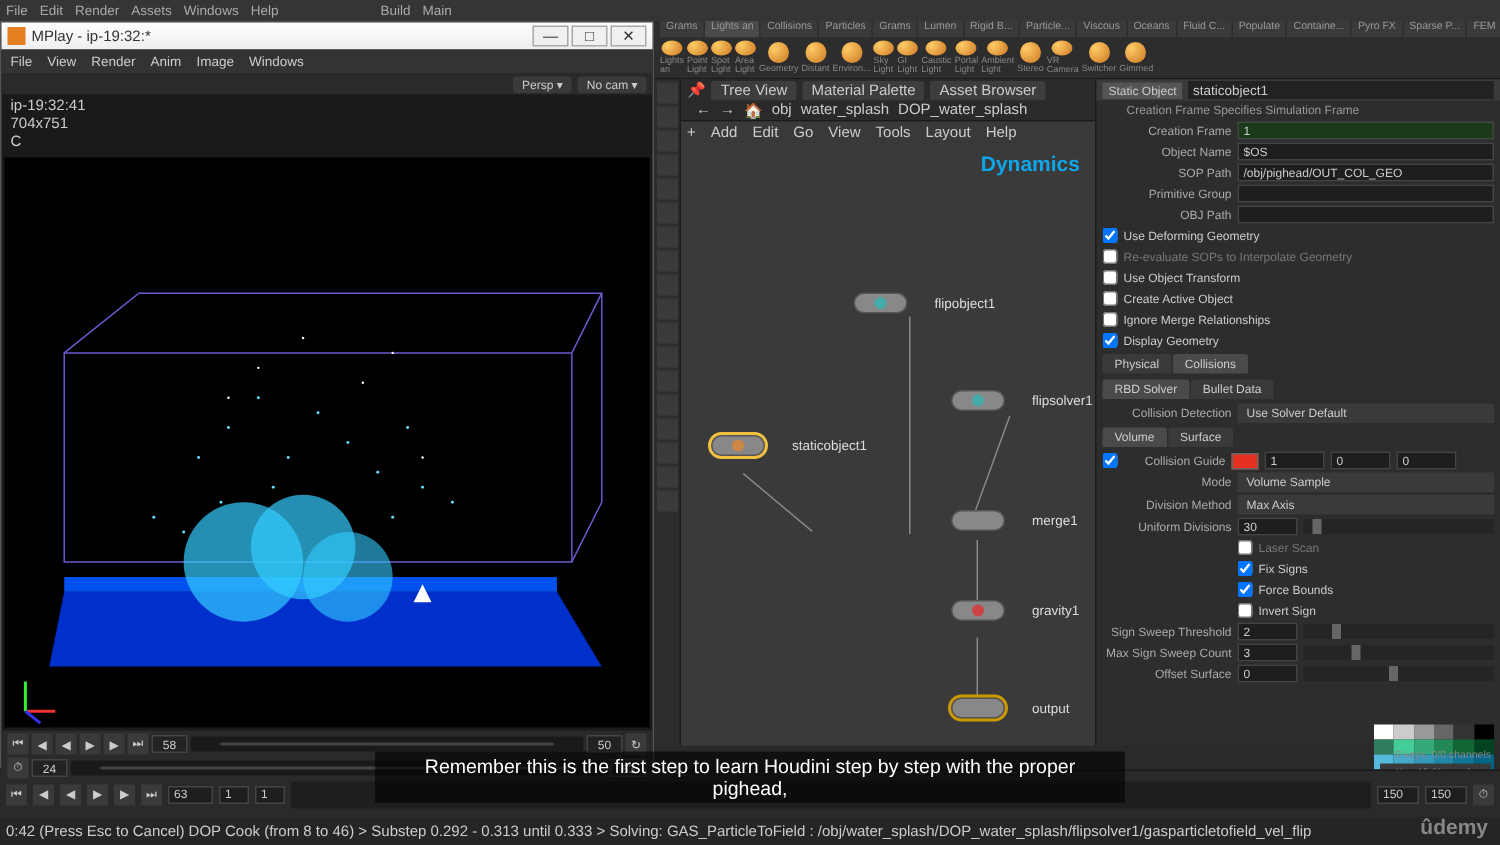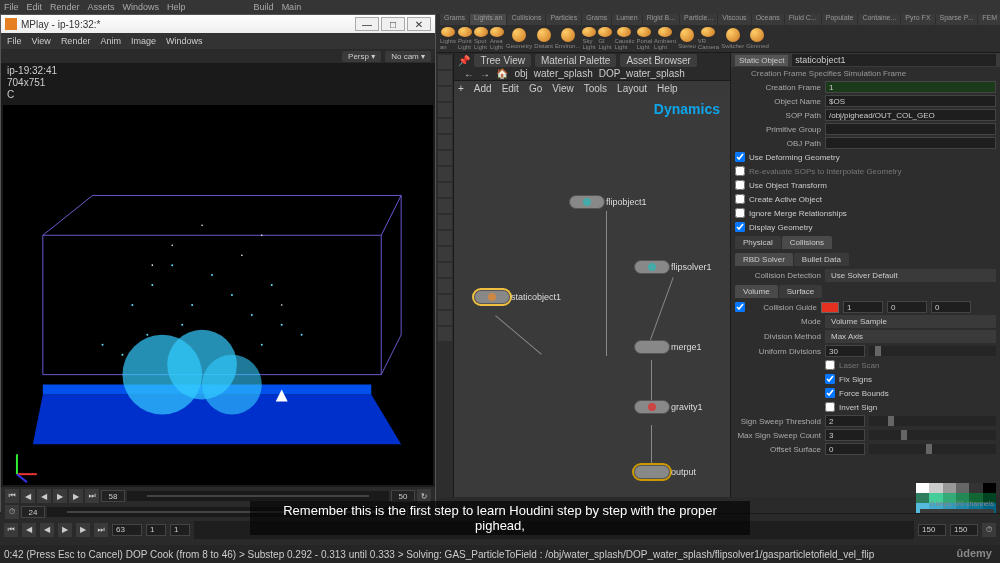--- a/index.html
+++ b/index.html
@@ -33,21 +33,21 @@
 .right-panel{margin-left:436px;flex:1;display:flex;height:100%}
 .toolbar-v{width:18px;background:#2d2d2d;display:flex;flex-direction:column;gap:2px;padding:2px;border-right:1px solid #1a1a1a}
 .toolbar-v .tb{width:14px;height:14px;background:#3a3a3a}
 .network-panel{flex:1;display:flex;flex-direction:column;background:#333}
 .path-bar{height:14px;background:#2a2a2a;display:flex;align-items:center;gap:4px;padding:0 4px;font-size:8px}
 .path-bar .seg{background:#3d3d3d;padding:1px 6px;border-radius:2px}
 .path-bar2{height:14px;background:#2a2a2a;display:flex;align-items:center;gap:6px;padding:0 10px;font-size:8px;color:#aaa;border-bottom:1px solid #1a1a1a}
 .net-menu{height:14px;background:#393939;display:flex;gap:10px;padding:0 4px;align-items:center;font-size:9px}
 .network-view{flex:1;background:#3a3a3a;position:relative}
 .dyn-label{position:absolute;right:10px;top:6px;font-size:14px;color:#0ea5e9;font-weight:bold}
-.node{position:absolute;display:flex;align-items:center;gap:1px}
+.node{position:absolute;display:flex;align-items:center;gap:18px}
 .node-body{width:36px;height:14px;background:#888;border-radius:7px;border:1px solid #555;display:flex;align-items:center;justify-content:center}
 .node-body.sel{outline:2px solid #f0c040}
 .node-dot{width:8px;height:8px;border-radius:50%;background:#999}
 .node-label{font-size:9px;color:#ddd}
 .wire{position:absolute;background:#888;width:1px}
 .params-panel{width:270px;background:#2d2d2d;display:flex;flex-direction:column;border-left:1px solid #1a1a1a}
 .param-header{height:14px;background:#3a3a3a;display:flex;align-items:center;padding:0 4px;gap:4px}
 .param-header .type{background:#555;padding:1px 4px;font-size:8px}
 .param-header input{flex:1;background:#222;border:none;color:#ccc;font-size:9px;padding:1px 3px}
 .param-row{display:flex;align-items:center;padding:1px 4px;min-height:14px;gap:4px}
@@ -66,21 +66,21 @@
 .slider-mini .thumb{position:absolute;width:6px;height:10px;background:#666;left:5%}
 .color-palette{position:absolute;right:4px;bottom:50px;width:80px;display:grid;grid-template-columns:repeat(6,1fr);gap:0}
 .color-palette div{height:10px}
 .bottom-timeline{position:absolute;bottom:18px;left:0;right:0;height:32px;background:#2a2a2a;border-top:1px solid #1a1a1a;display:flex;align-items:center;padding:0 4px;gap:4px}
 .bottom-timeline .pbtn{width:14px;height:14px;background:#3a3a3a;display:flex;align-items:center;justify-content:center;font-size:8px}
 .timeline-track{flex:1;height:18px;background:#1e1e1e;position:relative}
 .status-bar{position:absolute;bottom:0;left:0;right:0;height:18px;background:#252525;display:flex;align-items:center;padding:0 4px;font-size:8px;color:#888}
 .subtitle{position:absolute;bottom:28px;left:50%;transform:translateX(-50%);text-align:center;background:rgba(0,0,0,0.6);padding:2px 10px;z-index:20}
 .subtitle .cn{font-size:11px;color:#fff}
 .subtitle .en{font-size:13px;color:#fff}
-.udemy{position:absolute;right:8px;bottom:4px;font-size:11px;color:#888;font-weight:bold;z-index:20}
+.udemy{position:absolute;right:8px;bottom:4px;font-size:14px;color:#888;font-weight:bold;z-index:20}
 .keyall{position:absolute;right:6px;bottom:42px;width:74px;height:12px;background:#3a3a3a;font-size:7px;display:flex;align-items:center;justify-content:center}
 .keyinfo{position:absolute;right:6px;bottom:56px;font-size:7px;color:#888}
 </style>
 </head>
 <body>
 
 <div class="topbar">
   <span>File</span>
   <span>Edit</span>
   <span>Render</span>

